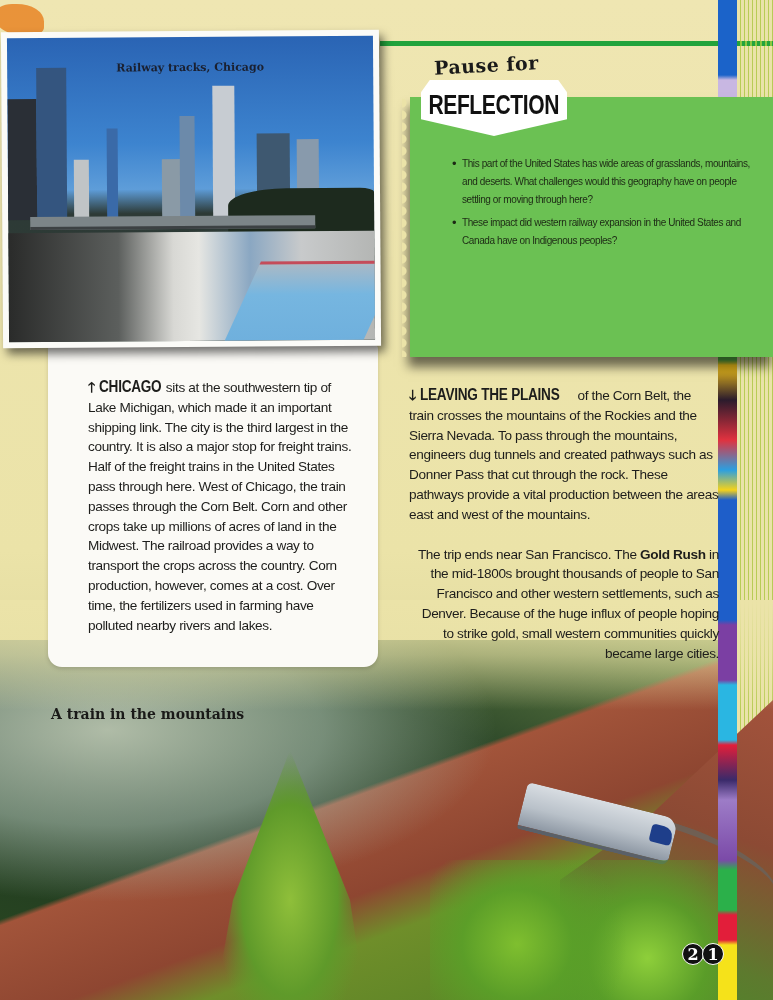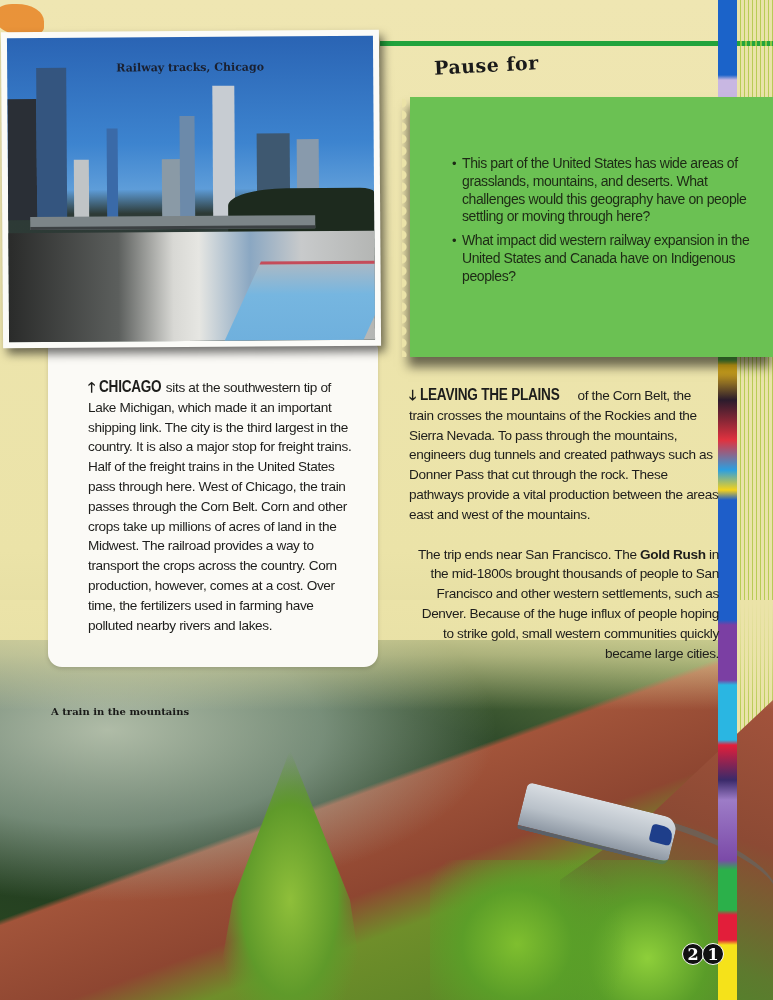--- a/index.html
+++ b/index.html
@@ -185,36 +185,36 @@
     }
     .reflection-box::before {
       content: ""; position: absolute; left: -8px; top: 0; width: 10px; height: 100%;
       background: radial-gradient(circle at 0 50%, #ebe3a8 4px, transparent 5px) 0 0 / 10px 12px repeat-y;
     }
     .reflection-list { list-style: none; }
     .reflection-list li {
       position: relative; padding-left: 10px; margin-bottom: 6px;
       font-family: "Liberation Sans Narrow", "Liberation Sans", sans-serif;
       font-stretch: condensed;
-      font-size: 14px; line-height: 17.8px; color: #1d2a15; letter-spacing: -0.4px;
+      font-size: 10px; line-height: 17.8px; color: #1d2a15; letter-spacing: -0.4px;
     }
     .reflection-list li::before {
       content: "•"; position: absolute; left: 0; top: 0; font-size: 13px;
     }
 
     
     .right-col {
       position: absolute; left: 409px; top: 385px; width: 310px; z-index: 2;
     }
     .right-col p + p { margin-top: 20px; text-align: right; }
     b.inline-bold { font-weight: bold; }
 
     .mtn-caption {
       position: absolute; left: 51px; top: 706px; z-index: 2;
-      font-family: "DejaVu Serif", serif; font-weight: bold; font-size: 10px;
+      font-family: "DejaVu Serif", serif; font-weight: bold; font-size: 14px;
       color: #1a1a18;
     }
     .page-number {
       position: absolute; left: 682px; top: 943px; z-index: 7;
       display: flex; gap: 0;
     }
     .page-number span {
       width: 22px; height: 22px; border-radius: 50%;
       background: #111; color: #fff;
       font-family: "DejaVu Serif", serif; font-weight: bold; font-size: 16px;
@@ -261,24 +261,27 @@
     </div>
   </div>
 
   <div class="chicago-card">
     <p class="body-text">
       <span class="arrow">🡑</span><span class="lead">CHICAGO</span><span> sits at the southwestern tip of Lake Michigan, which made it an important shipping link. The city is the third largest in the country. It is also a major stop for freight trains. Half of the freight trains in the United States pass through here. West of Chicago, the train passes through the Corn Belt. Corn and other crops take up millions of acres of land in the Midwest. The railroad provides a way to transport the crops across the country. Corn production, however, comes at a cost. Over time, the fertilizers used in farming have polluted nearby rivers and lakes.</span>
     </p>
   </div>
 
   <div class="pause-for">Pause for</div>
+  <div class="reflection-badge">
+    <span>REFLECTION</span>
+  </div>
   <div class="reflection-box">
     <ul class="reflection-list">
       <li>This part of the United States has wide areas of grasslands, mountains, and deserts. What challenges would this geography have on people settling or moving through here?</li>
-      <li>What impact did western railway expansion in the United States and Canada have on Indigenous peoples?</li>
+      <li>These impact did western railway expansion in the United States and Canada have on Indigenous peoples?</li>
     </ul>
   </div>
 
   <div class="right-col body-text">
     <p>
       <span class="arrow">🡓</span><span class="lead">LEAVING THE PLAINS</span><span> of the Corn Belt, the train crosses the mountains of the Rockies and the Sierra Nevada. To pass through the mountains, engineers dug tunnels and created pathways such as Donner Pass that cut through the rock. These pathways provide a vital production between the areas east and west of the mountains.</span>
     </p>
     <p>
       <span>The trip ends near San Francisco. The </span><b class="inline-bold">Gold Rush</b><span> in the mid-1800s brought thousands of people to San Francisco and other western settlements, such as Denver. Because of the huge influx of people hoping to strike gold, small western communities quickly became large cities.</span>
     </p>

